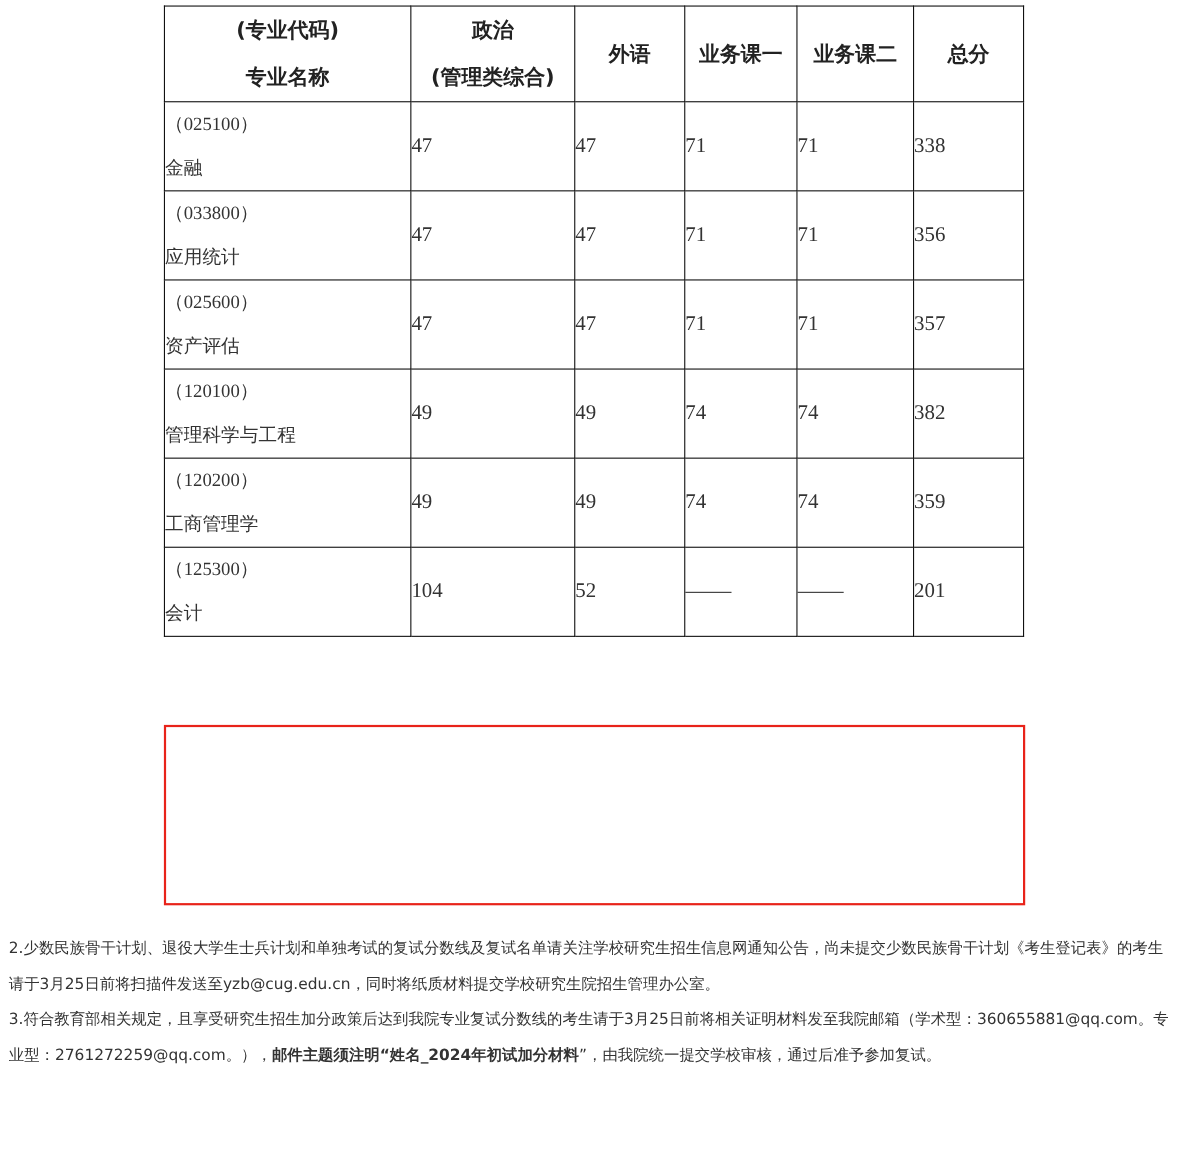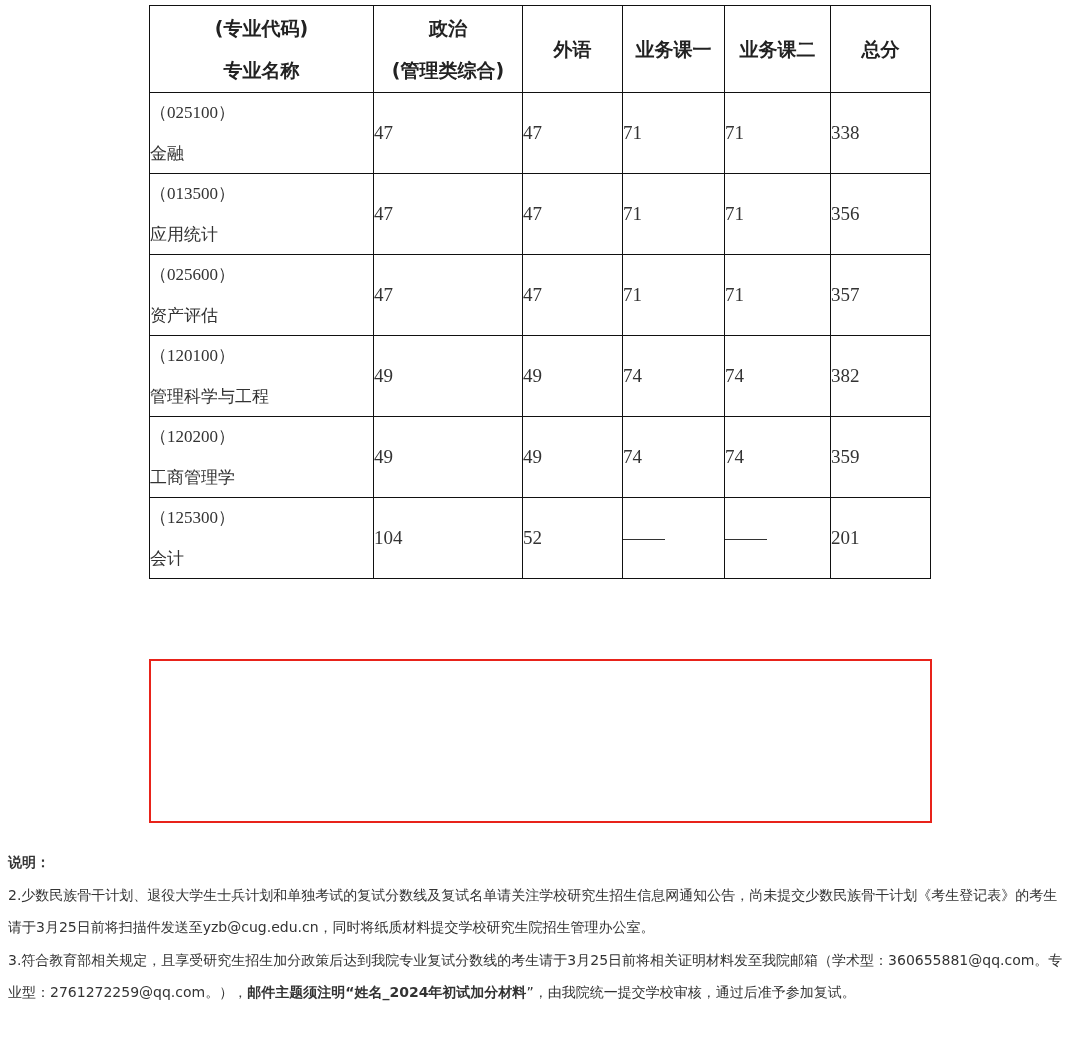--- a/index.html
+++ b/index.html
@@ -58,21 +58,21 @@
             <span class="label">金融</span>
           </td>
           <td class="num">47</td>
           <td class="num">47</td>
           <td class="num">71</td>
           <td class="num">71</td>
           <td class="num">338</td>
         </tr>
         <tr>
           <td class="name">
-            <span class="code">（013500）</span>
+            <span class="code">（033800）</span>
             <span class="label">应用统计</span>
           </td>
           <td class="num">47</td>
           <td class="num">47</td>
           <td class="num">71</td>
           <td class="num">71</td>
           <td class="num">356</td>
         </tr>
         <tr>
           <td class="name">
@@ -118,16 +118,15 @@
           <td class="num"><span class="dash"></span></td>
           <td class="num">201</td>
         </tr>
       </tbody>
   </table>
 </div>
 
 <div class="highlight-box"></div>
 
 <div class="notes">
-  <p class="title">说明：</p>
   <p>2.少数民族骨干计划、退役大学生士兵计划和单独考试的复试分数线及复试名单请关注学校研究生招生信息网通知公告，尚未提交少数民族骨干计划《考生登记表》的考生请于3月25日前将扫描件发送至yzb@cug.edu.cn，同时将纸质材料提交学校研究生院招生管理办公室。</p>
   <p><span>3.符合教育部相关规定，且享受研究生招生加分政策后达到我院专业复试分数线的考生请于3月25日前将相关证明材料发至我院邮箱（学术型：360655881@qq.com。专业型：2761272259@qq.com。），</span><b>邮件主题须注明“姓名_2024年初试加分材料</b><span>”，由我院统一提交学校审核，通过后准予参加复试。</span></p>
 </div>
 
 </body></html>

